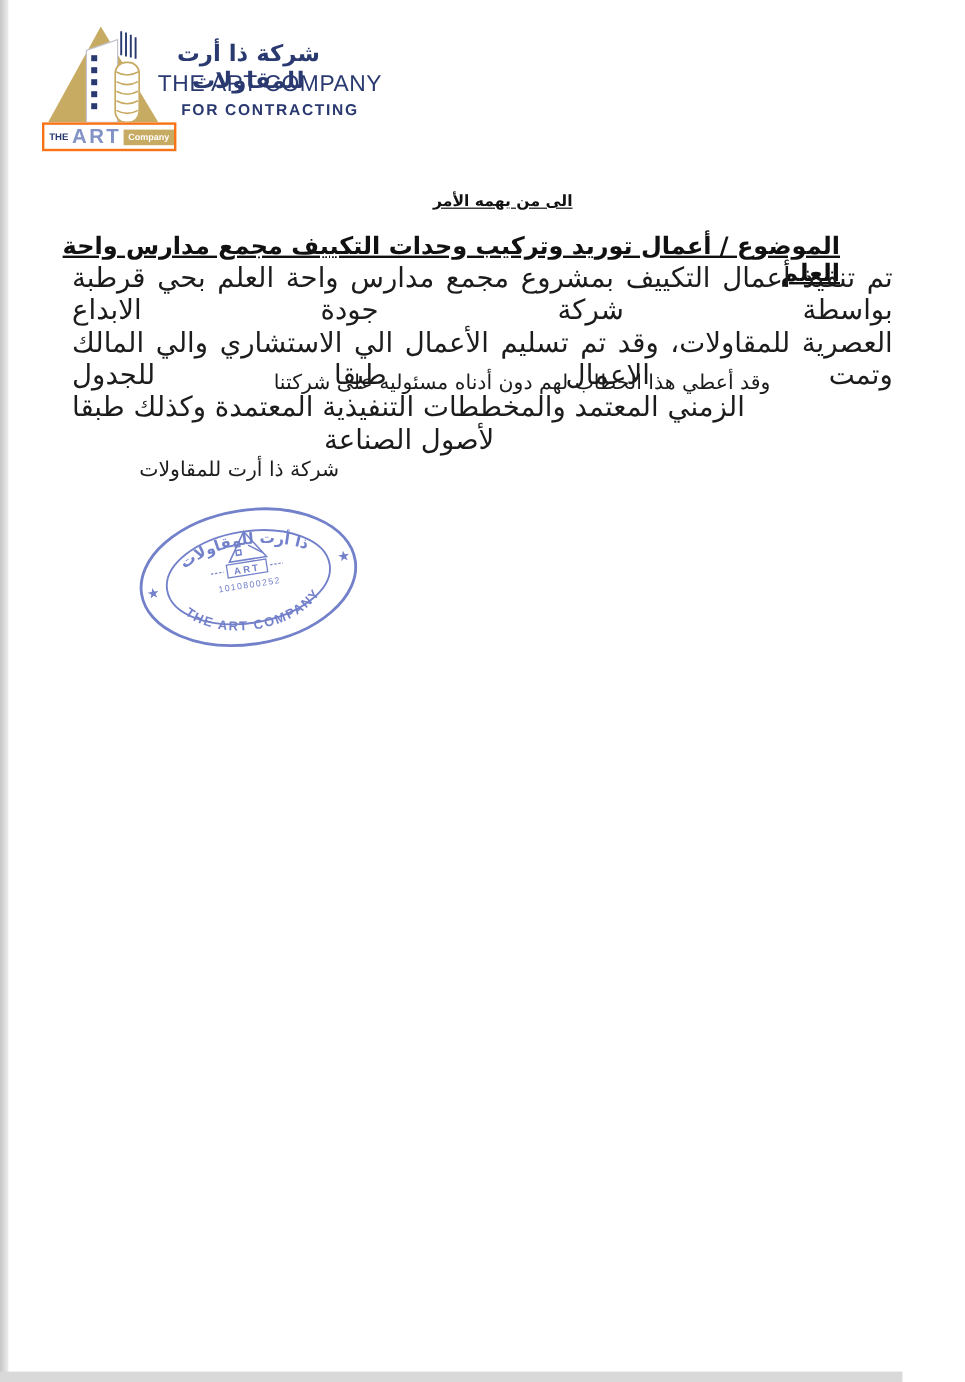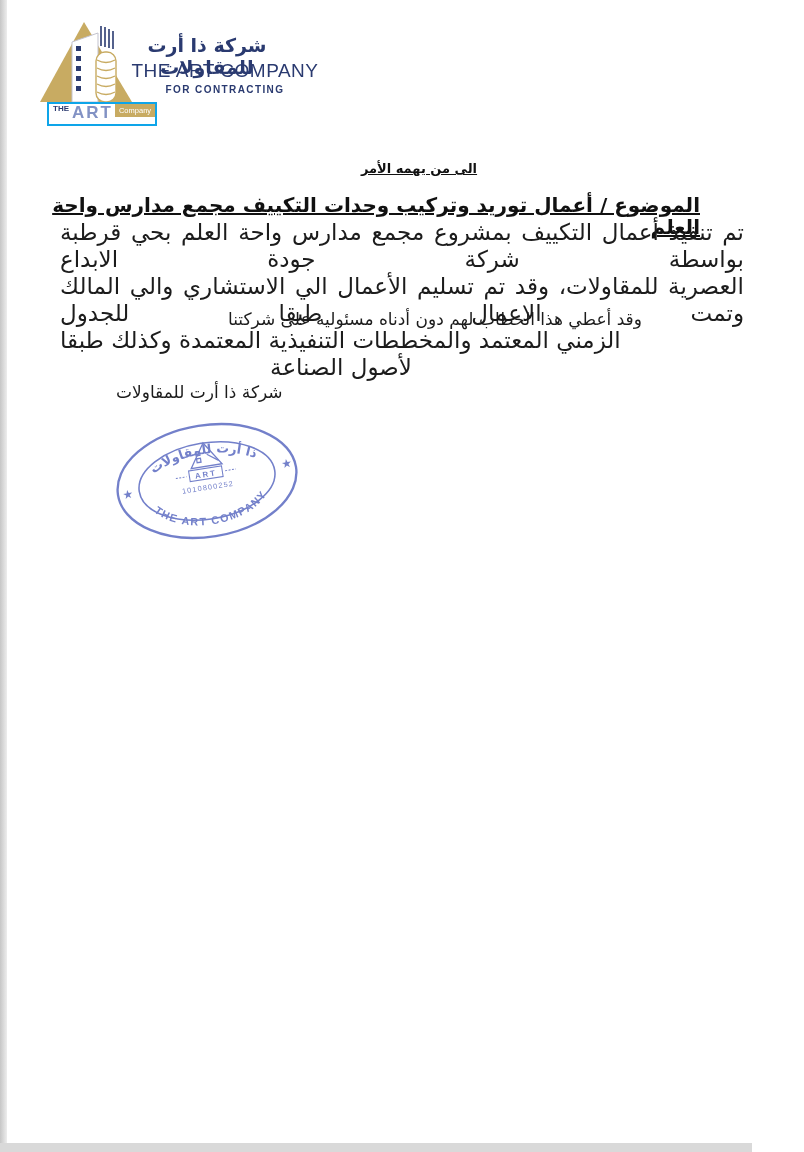--- a/index.html
+++ b/index.html
@@ -12,30 +12,30 @@
     background:linear-gradient(to right,#c6c6c6,#ededed);}
   .edge-bottom{position:absolute;left:0;top:1143px;width:804px;height:9px;background:#d9d9d9;}
 
   
   .logo-mark{position:absolute;left:38px;top:20px;width:102px;height:86px;}
   .logo-ar{position:absolute;left:126px;top:34px;width:162px;text-align:center;
     direction:rtl;font-size:19px;font-weight:bold;color:#2a3a70;}
   .logo-en{position:absolute;left:130px;top:60px;width:190px;text-align:center;
     font-family:"Liberation Sans",sans-serif;font-size:19px;letter-spacing:.5px;color:#2a3a70;}
   .logo-tag{position:absolute;left:130px;top:84px;width:190px;text-align:center;
-    font-family:"Liberation Sans",sans-serif;font-size:10px;font-weight:bold;
+    font-family:"Liberation Sans",sans-serif;font-size:13px;font-weight:bold;
     letter-spacing:1.4px;color:#2a3a70;}
   .badge{position:absolute;left:35px;top:102px;height:20px;display:inline-flex;
-    align-items:flex-start;border:2px solid #0ea5e9;background:#fff;padding:0 0 0 4px;margin-left:12px;}
+    align-items:center;border:2px solid #f97316;background:#fff;padding:0 0 0 4px;}
   .badge .b-the{font-family:"Liberation Sans",sans-serif;font-size:8px;font-weight:bold;
     color:#2a3a70;margin-right:3px;}
   .badge .b-art{font-family:"Liberation Sans",sans-serif;font-size:17px;color:#8292c4;
     letter-spacing:2px;line-height:18px;font-weight:bold;}
   .badge .b-co{font-family:"Liberation Sans",sans-serif;font-size:7.5px;color:#ffffff;
-    background:#c8ab62;padding:2px 4px;margin-left:2px;font-weight:normal;}
+    background:#c8ab62;padding:2px 4px;margin-left:2px;font-weight:bold;}
 
   
   .title{position:absolute;left:34px;top:158px;width:770px;text-align:center;
     direction:rtl;font-size:13px;font-weight:bold;color:#111;
     text-decoration:underline;line-height:22px;}
   .subject{position:absolute;right:52px;top:194px;direction:rtl;font-size:20px;
     font-weight:bold;color:#111;text-decoration:underline;line-height:22px;}
   .body-par{position:absolute;left:60px;top:219px;width:684px;direction:rtl;
     font-size:23px;color:#1c1c1c;line-height:27px;}
   .body-line{text-align:justify;text-align-last:justify;}

